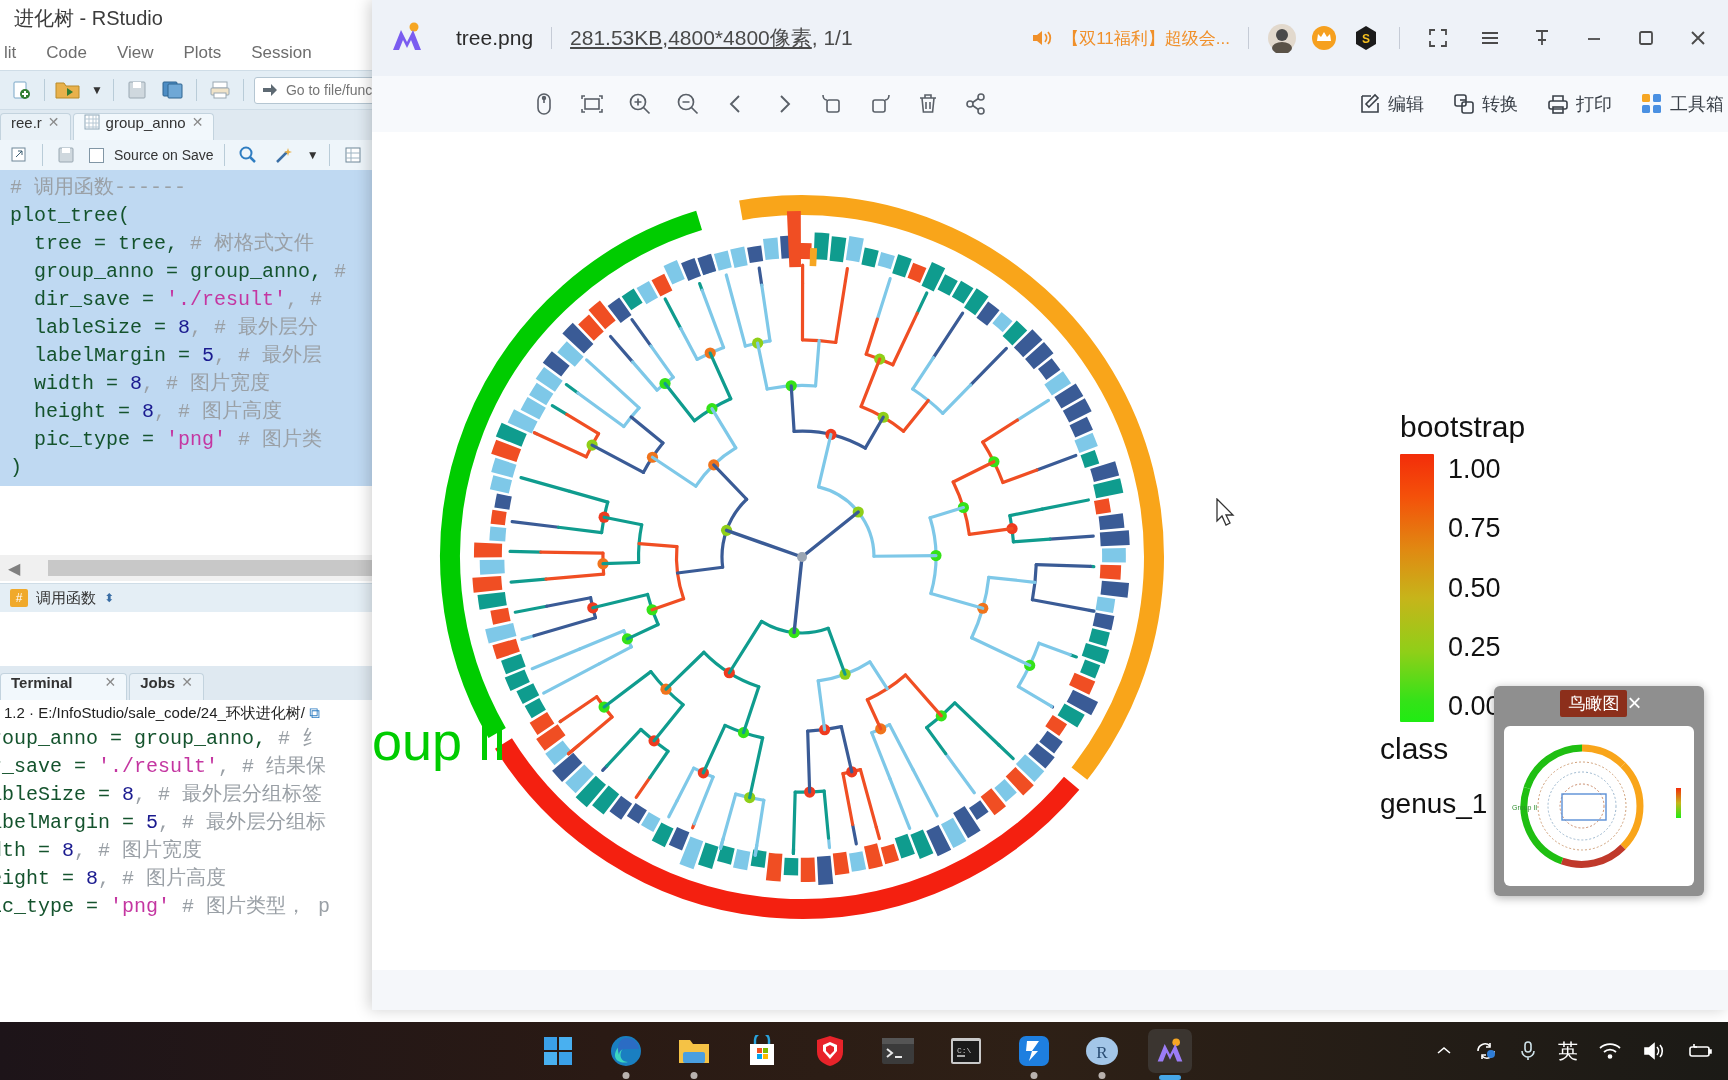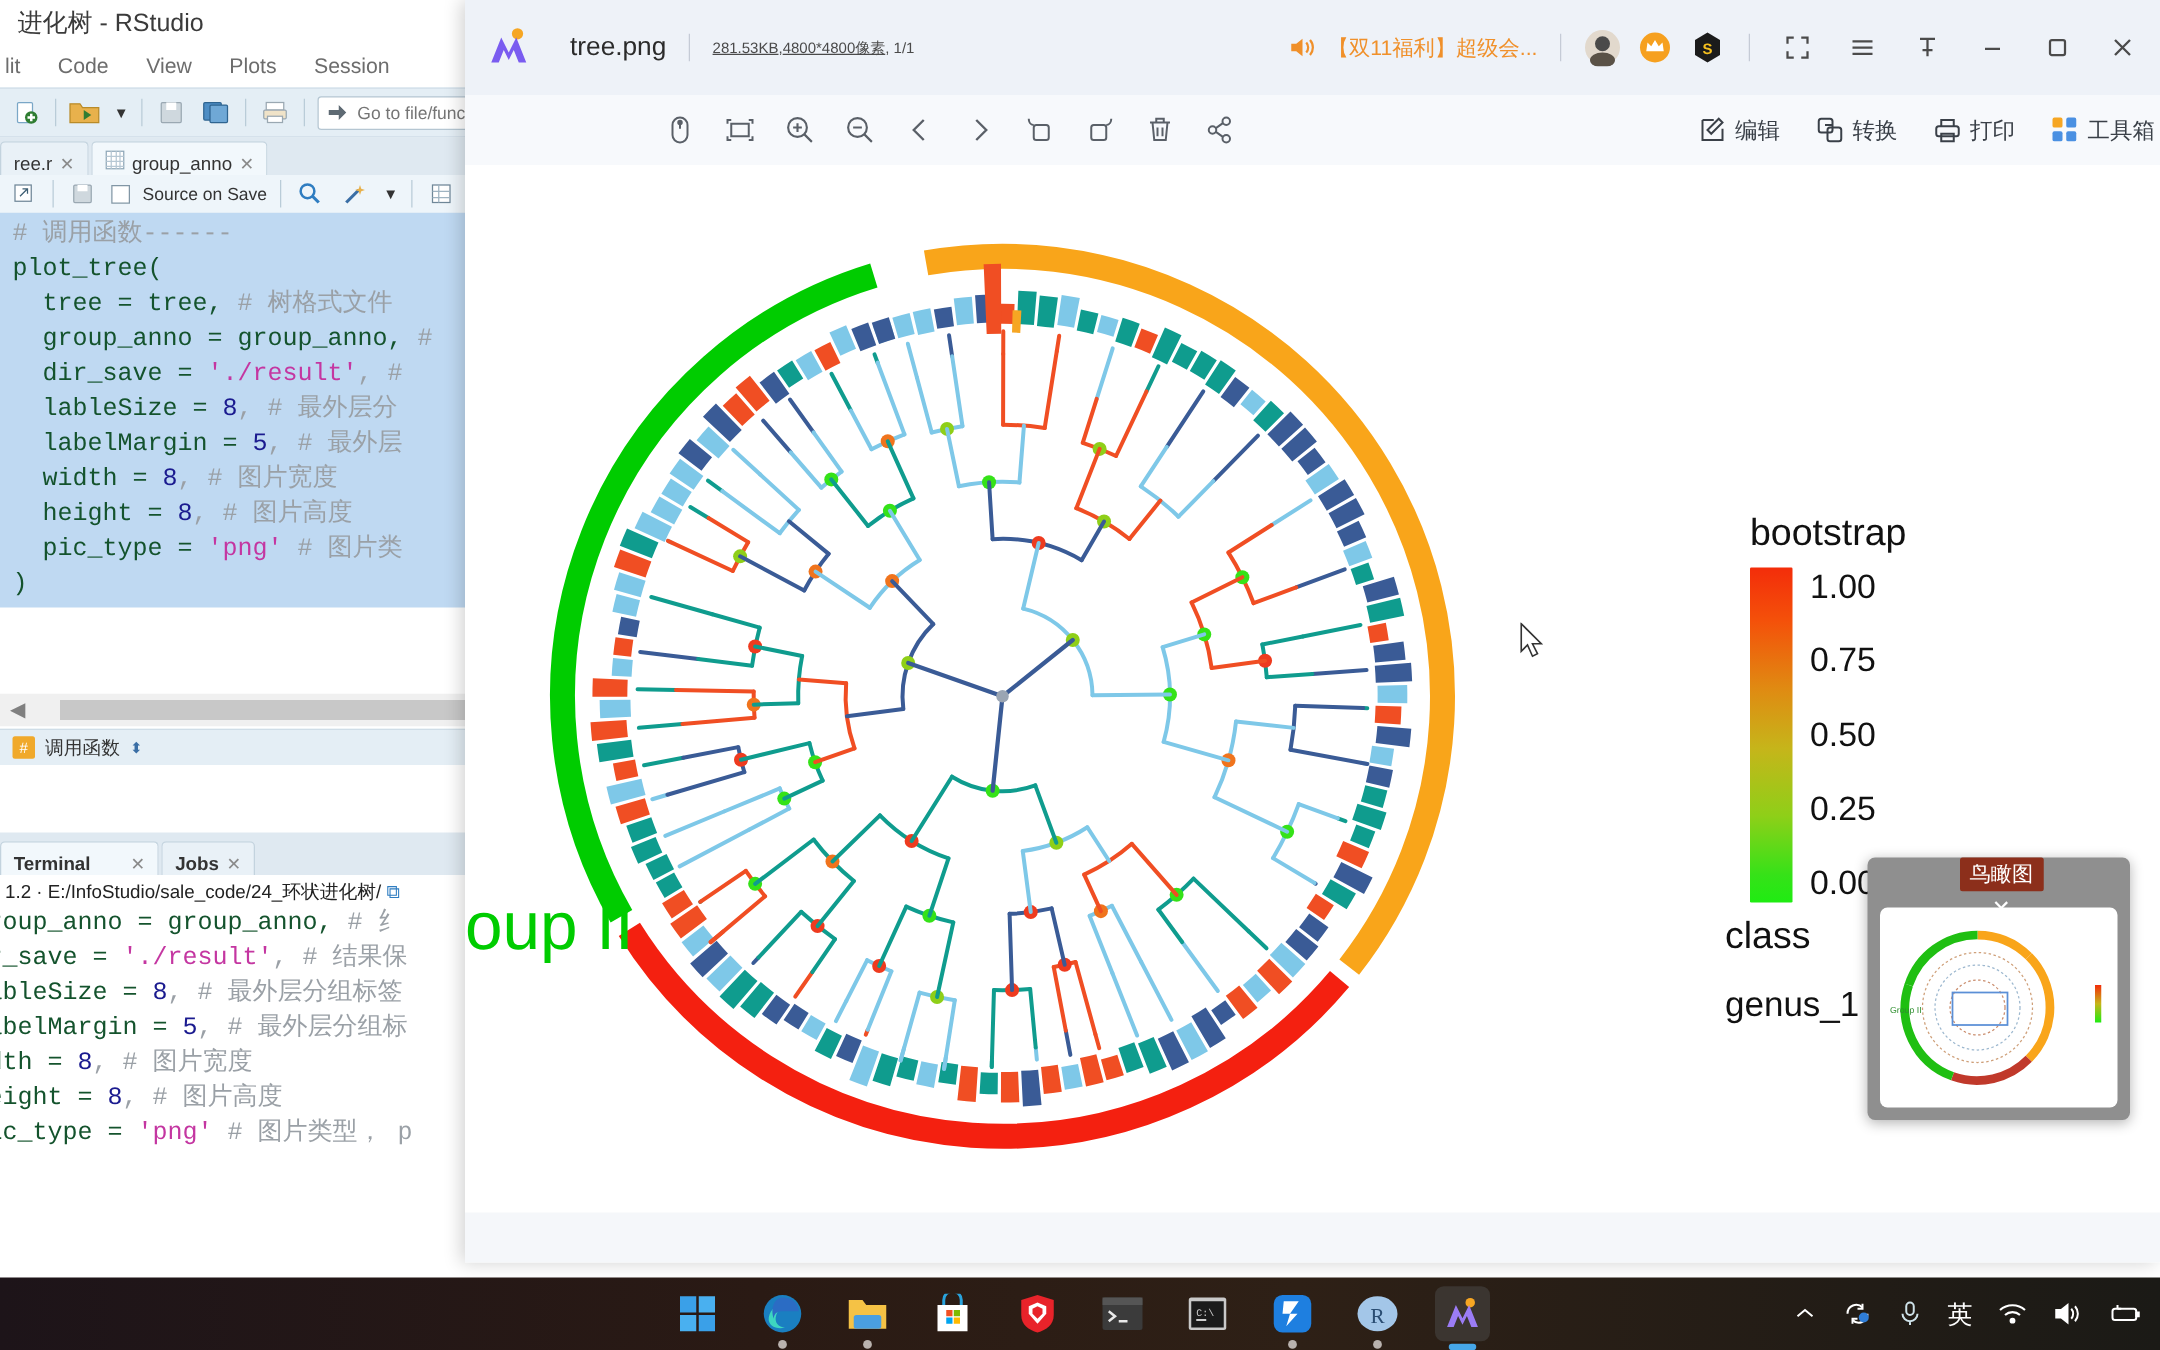--- a/index.html
+++ b/index.html
@@ -12,21 +12,21 @@
   #rstudio{position:absolute;left:0;top:0;width:1728px;height:1022px;background:#ffffff;}
   .rs-titlebar{height:36px;background:#ffffff;display:flex;align-items:center;padding-left:14px;}
   .rs-title{font-size:20px;color:#3b3b3b;}
   .rs-menubar{height:34px;background:#ffffff;display:flex;align-items:center;padding-left:4px;gap:30px;font-size:17px;color:#6d6d6d;}
   .rs-menubar span{cursor:default;}
   .rs-toolbar{height:38px;background:#e4eef5;border-top:1px solid #cfdde7;border-bottom:1px solid #cfdde7;display:flex;align-items:center;gap:10px;padding:0 8px;}
   .rs-tb-sep{width:1px;height:22px;background:#b9ccd8;}
   .rs-icon{width:26px;height:24px;display:inline-flex;align-items:center;justify-content:center;}
   .rs-gotofile{height:25px;flex:0 0 240px;background:#fff;border:1px solid #b5c6d2;border-radius:3px;display:flex;align-items:center;padding-left:6px;gap:7px;font-size:14px;color:#757575;}
   .rs-tabsbar{height:30px;background:#dfe9f1;display:flex;align-items:flex-end;padding-left:0px;}
-  .rs-tab{height:26px;display:flex;align-items:flex-end;gap:6px;padding:0 10px;font-size:15px;color:#333;background:#e9f1f7;border:1px solid #c3d3de;border-bottom:none;border-radius:4px 4px 0 0;margin-right:2px;}
+  .rs-tab{height:26px;display:flex;align-items:flex-start;gap:6px;padding:0 10px;font-size:15px;color:#333;background:#e9f1f7;border:1px solid #c3d3de;border-bottom:none;border-radius:4px 4px 0 0;margin-right:2px;}
   .rs-tab.active{background:#f2f8fc;}
   .rs-tab .x{color:#8a8a8a;font-size:14px;}
   .rs-srcbar{height:30px;background:#eef5fa;border-bottom:1px solid #cfdde7;display:flex;align-items:center;gap:10px;padding:0 6px;font-size:14px;color:#333;}
   .chk{width:13px;height:13px;border:1px solid #8196a5;background:#fff;display:inline-block;}
   .rs-editor{position:absolute;left:0;top:170px;width:1728px;height:380px;background:#ffffff;overflow:hidden;}
   .code{font-family:"Liberation Mono","DejaVu Sans Mono",monospace;font-size:20px;line-height:28px;white-space:pre;}
   .codeblock{background:#bfd9f2;padding:4px 0 4px 0;}
   .c-comment{color:#9aa0a6;}
   .c-kw{color:#14532d;}
   .c-str{color:#c436a1;}
@@ -39,33 +39,33 @@
   .rs-console{position:absolute;left:0;top:700px;width:1728px;height:322px;background:#fff;overflow:hidden;}
   .console-path{font-size:15px;color:#222;padding:4px 0 2px 4px;}
   
   .rs-rightpanel{position:absolute;right:0;top:130px;width:36px;font-size:15px;color:#3b3b3b;line-height:26px;text-align:left;}
   
   #viewer{position:absolute;left:372px;top:0px;width:1356px;height:1010px;background:#ffffff;box-shadow:-3px 0 14px rgba(0,0,0,.18);}
   .v-titlebar{height:76px;background:#eef2f8;display:flex;align-items:center;padding:0 10px 0 18px;gap:12px;}
   .v-logo{width:34px;height:34px;position:relative;flex:0 0 34px;}
   .v-fname{font-size:21px;color:#2b2b2b;margin-left:20px;}
   .v-vsep{width:1px;height:22px;background:#c5cbd6;margin:0 6px;}
-  .v-meta{font-size:12px;color:#4a4a4a;}
+  .v-meta{font-size:21px;color:#4a4a4a;}
   .v-meta u{text-decoration:underline;}
   .v-ad{display:flex;align-items:center;gap:7px;font-size:17px;color:#f0902a;margin-left:auto;}
   .v-ic{width:30px;height:30px;display:inline-flex;align-items:center;justify-content:center;}
   .v-winbtn{width:40px;height:40px;display:inline-flex;align-items:center;justify-content:center;color:#4b4b4b;}
   .v-toolbar{height:56px;background:#f7f9fc;display:flex;align-items:center;gap:0px;border-bottom:3px solid #ef4444;}
   .tb-btn{width:48px;height:44px;display:inline-flex;align-items:center;justify-content:center;color:#5a6068;}
   .tb-text{display:inline-flex;align-items:center;gap:6px;font-size:18px;color:#3a4048;padding:0 14px;height:44px;}
   .v-canvas{position:absolute;left:0;top:132px;width:1356px;height:838px;background:#fff;overflow:hidden;}
   .v-bottombar{position:absolute;left:0;bottom:0;width:1356px;height:40px;background:#f5f7fa;}
   
   .birdeye{position:absolute;right:24px;bottom:74px;width:210px;height:210px;background:#8f8f8f;border-radius:6px;box-shadow:0 2px 10px rgba(0,0,0,.3);}
-  .birdeye-hdr{height:34px;display:flex;align-items:center;justify-content:space-between;padding:0 6px 0 10px;color:#fff;font-size:17px;flex-direction:column;}
+  .birdeye-hdr{height:34px;display:flex;align-items:center;justify-content:center;padding:0 6px 0 10px;color:#fff;font-size:17px;}
   .birdeye-body{position:absolute;left:10px;top:40px;width:190px;height:160px;background:#fff;border-radius:6px;overflow:hidden;}
   
   .legend{position:absolute;right:118px;top:278px;width:210px;color:#111;}
   .legend-title{font-size:30px;font-weight:400;margin-bottom:10px;}
   .legend-row{display:flex;align-items:center;gap:14px;}
   .legend-bar{width:34px;height:268px;border-radius:1px;
     background:linear-gradient(to bottom,#f32d0a 0%,#f4510a 16%,#e08a12 36%,#c6b51a 54%,#8fcf18 74%,#35e218 92%,#1fec12 100%);}
   .legend-ticks{display:flex;flex-direction:column;justify-content:space-between;height:268px;font-size:27px;}
   .legend2{position:absolute;right:118px;top:600px;width:230px;color:#111;}
   

